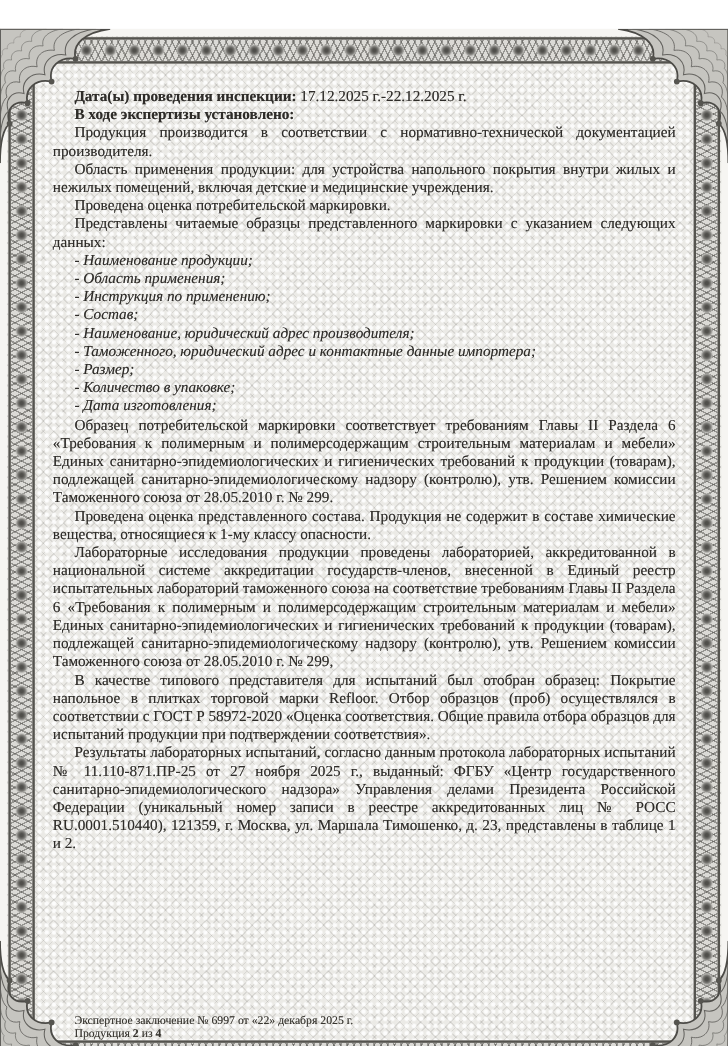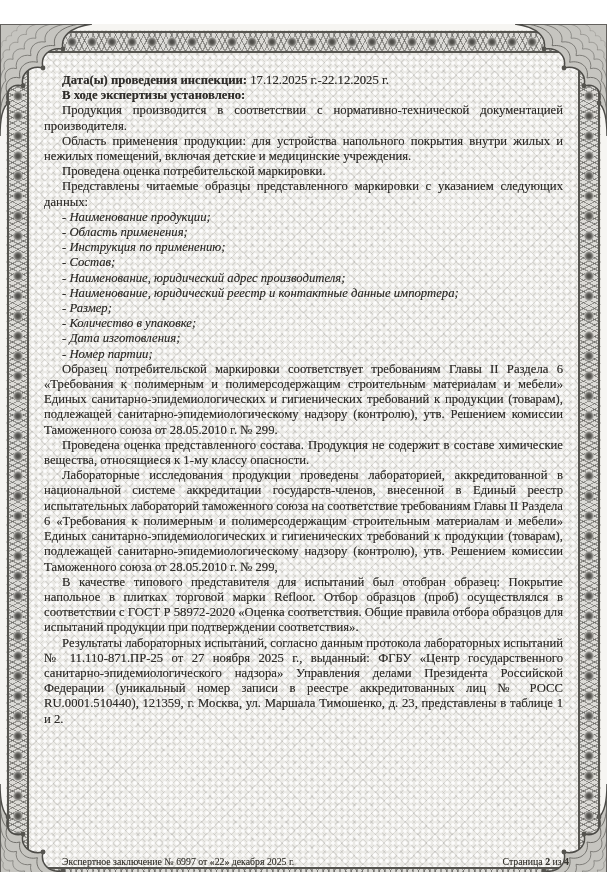--- a/index.html
+++ b/index.html
@@ -62,24 +62,25 @@
     position:absolute; left:44px; top:49px; width:519px; z-index:4;
     color:#2e2c29; font-size:12.7px; line-height:15.2px;
     text-shadow:0 0 0.5px rgba(70,68,64,0.55);
   }
   .para { text-indent:18px; text-align:justify; }
   .hdr  { text-indent:18px; }
   .bold { font-weight:bold; }
   .li   { text-indent:18px; text-align:left;font-style:italic; }
 
   .footer {
-    position:absolute; left:62px; right:38px; bottom:29px; z-index:4;
+    position:absolute; left:62px; right:50px; bottom:29px; z-index:4;
     display:flex; justify-content:space-between; align-items:baseline;
     color:#37352f; font-size:9.8px;
     text-shadow:0 0 0.5px rgba(70,68,64,0.5);
+    flex-direction:column;
   }
   .footer .pg b { font-weight:bold; }
 </style>
 </head>
 <body>
 
 <div class="page">
 
   <div class="paper"></div>
 
@@ -169,32 +170,31 @@
     <p class="para">Область применения продукции: для устройства напольного покрытия внутри жилых и нежилых помещений, включая детские и медицинские учреждения.</p>
     <p class="para">Проведена оценка потребительской маркировки.</p>
     <p class="para">Представлены читаемые образцы представленного маркировки с указанием следующих данных:</p>
 
     <div>
       <div class="li">- Наименование продукции;</div>
       <div class="li">- Область применения;</div>
       <div class="li">- Инструкция по применению;</div>
       <div class="li">- Состав;</div>
       <div class="li">- Наименование, юридический адрес производителя;</div>
-      <div class="li">- Наименование, юридический реестр и контактные данные импортера;</div>
+      <div class="li">- Таможенного, юридический адрес и контактные данные импортера;</div>
       <div class="li">- Размер;</div>
       <div class="li">- Количество в упаковке;</div>
       <div class="li">- Дата изготовления;</div>
-      <div class="li">- Номер партии;</div>
     </div>
 
     <p class="para">Образец потребительской маркировки соответствует требованиям Главы II Раздела 6 «Требования к полимерным и полимерсодержащим строительным материалам и мебели» Единых санитарно-эпидемиологических и гигиенических требований к продукции (товарам), подлежащей санитарно-эпидемиологическому надзору (контролю), утв. Решением комиссии Таможенного союза от 28.05.2010 г. № 299.</p>
     <p class="para">Проведена оценка представленного состава. Продукция не содержит в составе химические вещества, относящиеся к 1-му классу опасности.</p>
     <p class="para">Лабораторные исследования продукции проведены лабораторией, аккредитованной в национальной системе аккредитации государств-членов, внесенной в Единый реестр испытательных лабораторий таможенного союза на соответствие требованиям Главы II Раздела 6 «Требования к полимерным и полимерсодержащим строительным материалам и мебели» Единых санитарно-эпидемиологических и гигиенических требований к продукции (товарам), подлежащей санитарно-эпидемиологическому надзору (контролю), утв. Решением комиссии Таможенного союза от 28.05.2010 г. № 299,</p>
     <p class="para">В качестве типового представителя для испытаний был отобран образец: Покрытие напольное в плитках торговой марки Refloor. Отбор образцов (проб) осуществлялся в соответствии с ГОСТ Р 58972-2020 «Оценка соответствия. Общие правила отбора образцов для испытаний продукции при подтверждении соответствия».</p>
     <p class="para">Результаты лабораторных испытаний, согласно данным протокола лабораторных испытаний № 11.110-871.ПР-25 от 27 ноября 2025 г., выданный: ФГБУ «Центр государственного санитарно-эпидемиологического надзора» Управления делами Президента Российской Федерации (уникальный номер записи в реестре аккредитованных лиц № РОСС RU.0001.510440), 121359, г. Москва, ул. Маршала Тимошенко, д. 23, представлены в таблице 1 и 2.</p>
   </div>
 
   <div class="footer">
     <span>Экспертное заключение № 6997 от «22» декабря 2025 г.</span>
-    <span class="pg"><span>Страница</span> <b>2</b> <span>из</span> <b>4</b></span>
+    <span class="pg"><span>Продукция</span> <b>2</b> <span>из</span> <b>4</b></span>
   </div>
 
 </div>
 
 </body></html>

